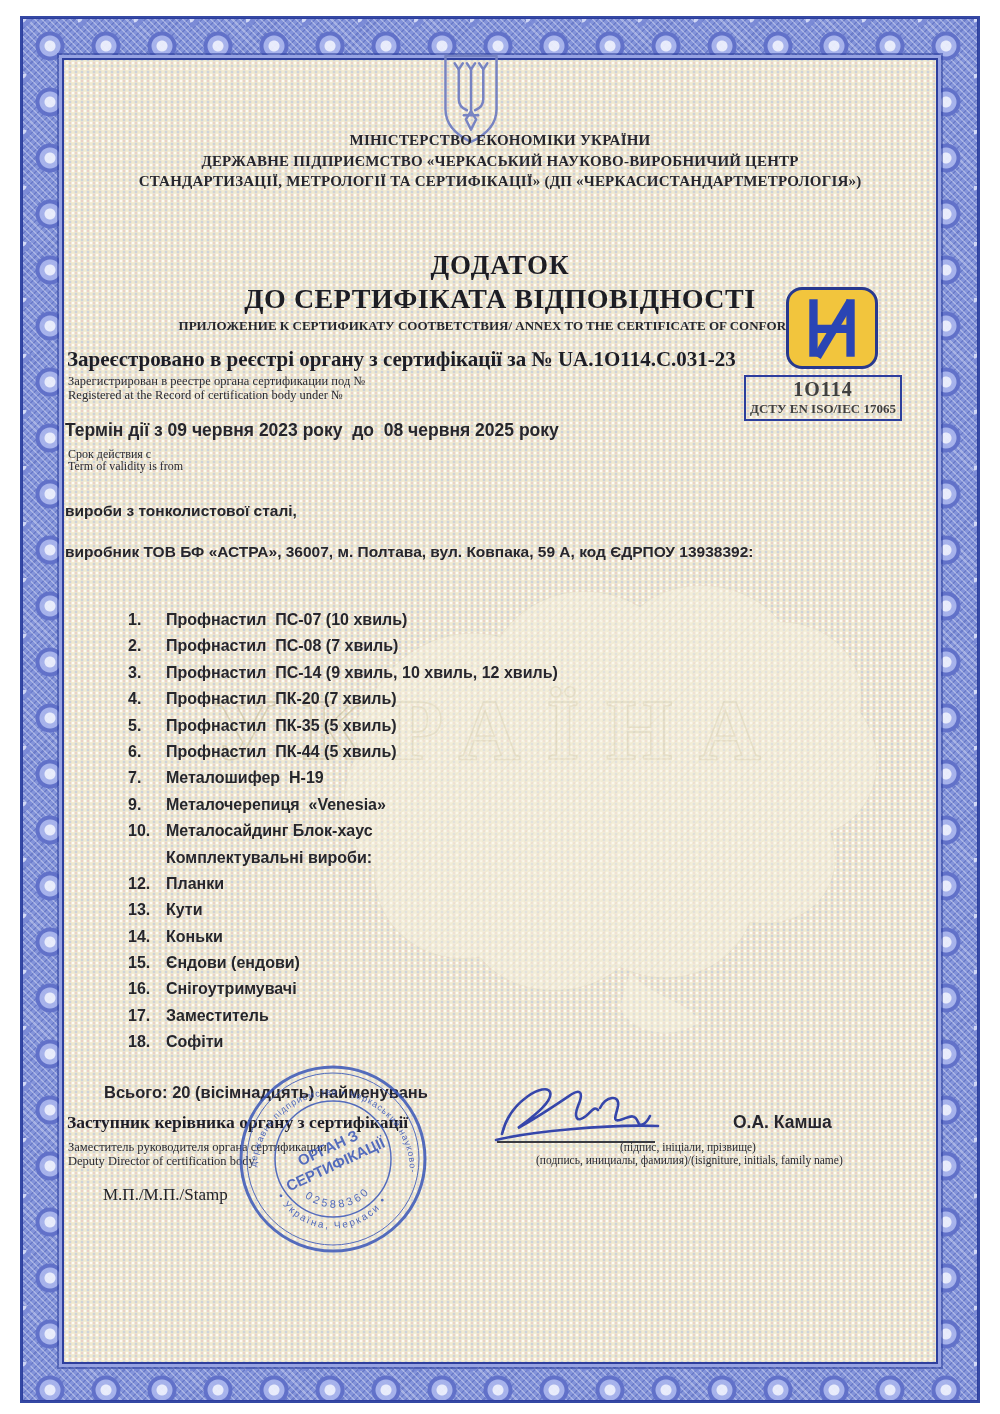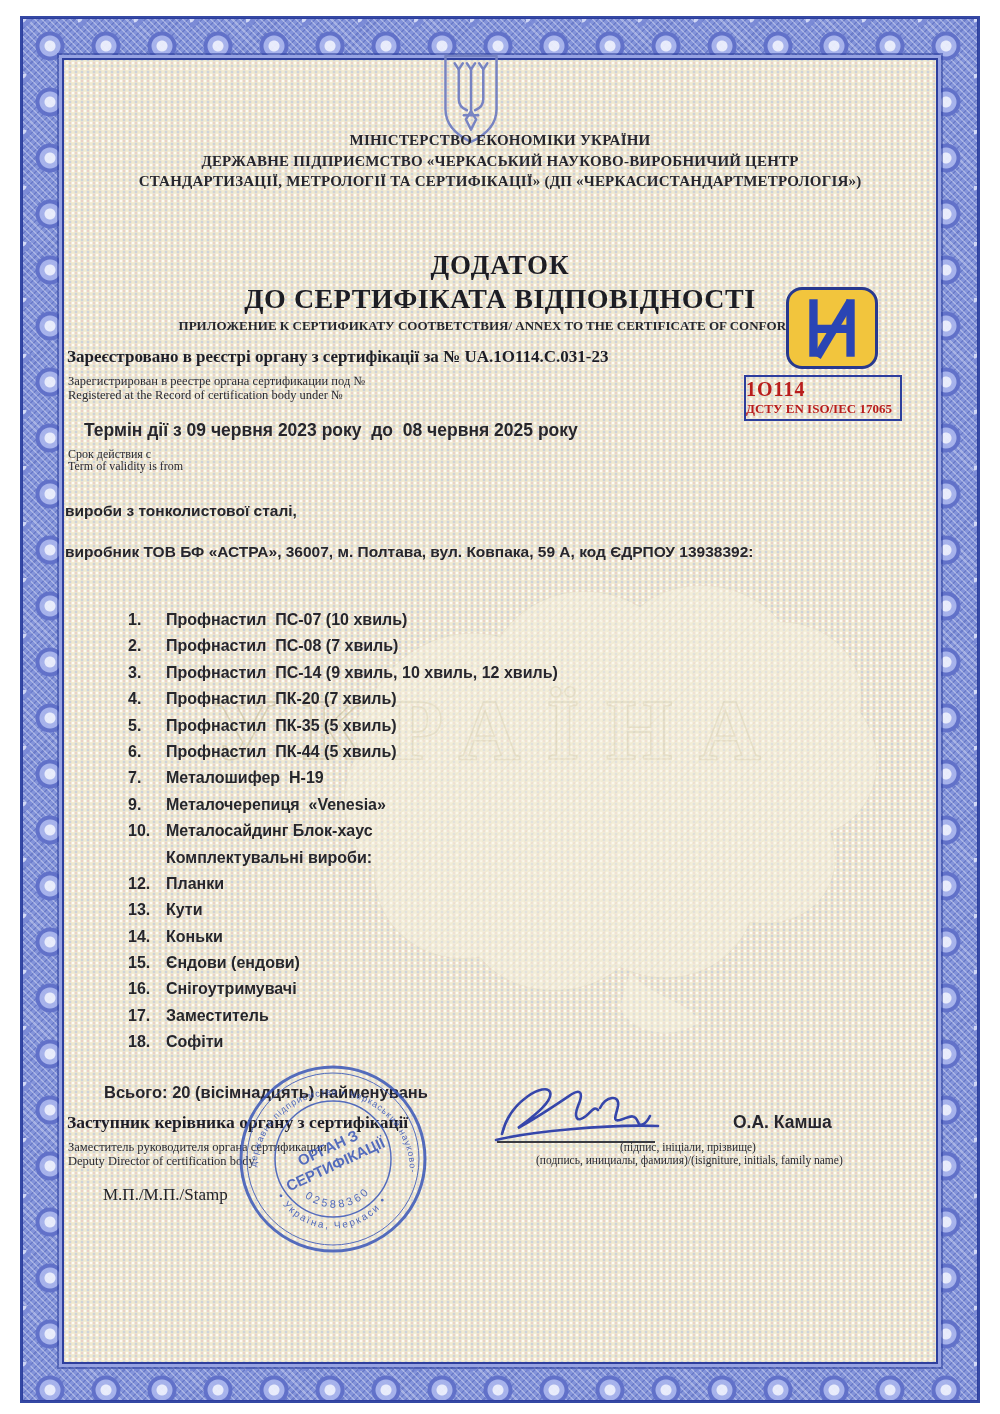--- a/index.html
+++ b/index.html
@@ -29,28 +29,28 @@
   .ctr{text-align:center;}
   .serif{font-family:"Liberation Serif",serif;}
   .sans{font-family:"Liberation Sans",sans-serif;}
   
   .org{left:70px;width:860px;top:130px;z-index:3;font-weight:bold;font-size:15px;line-height:20.5px;color:#26262e;letter-spacing:.2px;}
   .title1{left:70px;width:860px;top:250px;z-index:3;font-weight:bold;font-size:27px;color:#1d1d24;letter-spacing:1px;}
   .title2{left:70px;width:860px;top:283px;z-index:3;font-weight:bold;font-size:28px;color:#1d1d24;letter-spacing:.5px;}
   .title3{left:70px;width:860px;top:318px;z-index:3;font-weight:bold;font-size:13px;color:#26262e;}
   
   .badge{left:786px;top:287px;width:92px;height:82px;z-index:4;background:#f2c53d;border:3px solid #27398f;border-radius:16px;box-sizing:border-box;}
-  .regbox{left:744px;top:375px;width:158px;height:46px;z-index:3;border:2px solid #2c3e9d;box-sizing:border-box;color:#b91c1c;font-weight:bold;text-align:left;}
+  .regbox{left:744px;top:375px;width:158px;height:46px;z-index:3;border:2px solid #2c3e9d;box-sizing:border-box;color:#404040;font-weight:bold;text-align:center;}
   .regbox .n1{font-size:20px;line-height:24px;letter-spacing:1px;}
   .regbox .n2{font-size:13px;line-height:16px;}
   
-  .regmain{left:67px;width:700px;top:347px;z-index:3;font-weight:bold;font-size:17px;color:#1d1d26;}
+  .regmain{left:67px;width:700px;top:347px;z-index:3;font-weight:bold;font-size:21px;color:#1d1d26;}
   .regru{left:68px;top:374px;z-index:3;font-size:12.5px;color:#2a2a32;}
   .regen{left:68px;top:388px;z-index:3;font-size:12.5px;color:#2a2a32;}
-  .valmain{left:84px;width:720px;top:420px;z-index:3;font-weight:bold;font-size:17.5px;color:#26262c;white-space:pre;}
+  .valmain{left:65px;width:720px;top:420px;z-index:3;font-weight:bold;font-size:17.5px;color:#26262c;white-space:pre;}
   .valru{left:68px;top:447px;z-index:3;font-size:12px;color:#2a2a32;}
   .valen{left:68px;top:459px;z-index:3;font-size:12px;color:#2a2a32;}
   
   .prod1{left:65px;top:502px;z-index:3;font-weight:bold;font-size:15.5px;color:#26262c;}
   .prod2{left:65px;top:527px;z-index:3;font-weight:bold;font-size:15.5px;color:#26262c;margin-top:16px;}
   .items{left:128px;top:572px;width:680px;z-index:3;margin-top:39px;}
   .items .row{height:26.4px;font-weight:bold;font-size:16px;color:#26262c;font-family:"Liberation Sans",sans-serif;}
   .items .num{display:inline-block;width:38px;}
   .items .txt{white-space:pre;}
   .total{left:104px;top:1083px;z-index:3;font-weight:bold;font-size:16.5px;color:#26262c;}

